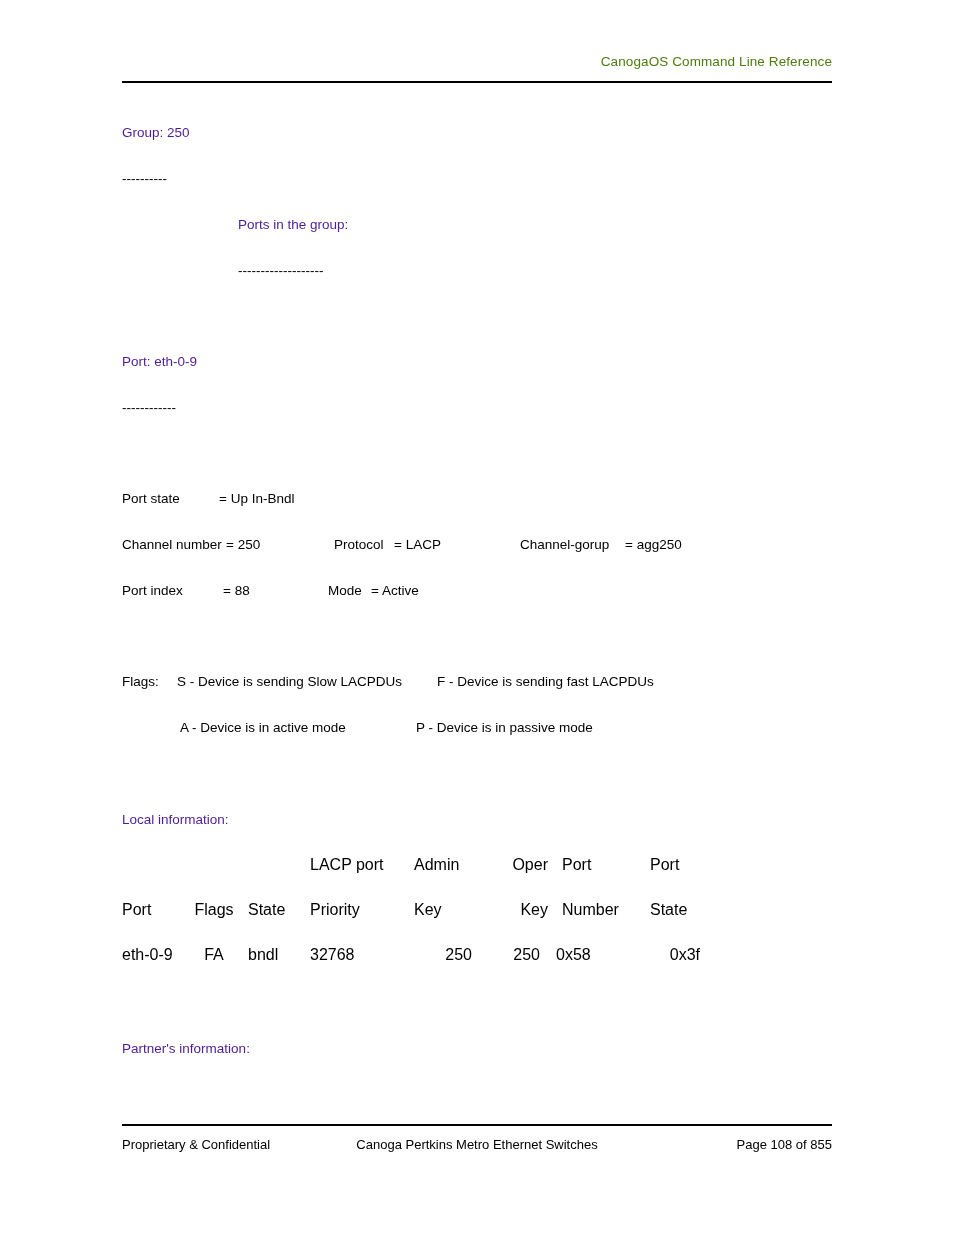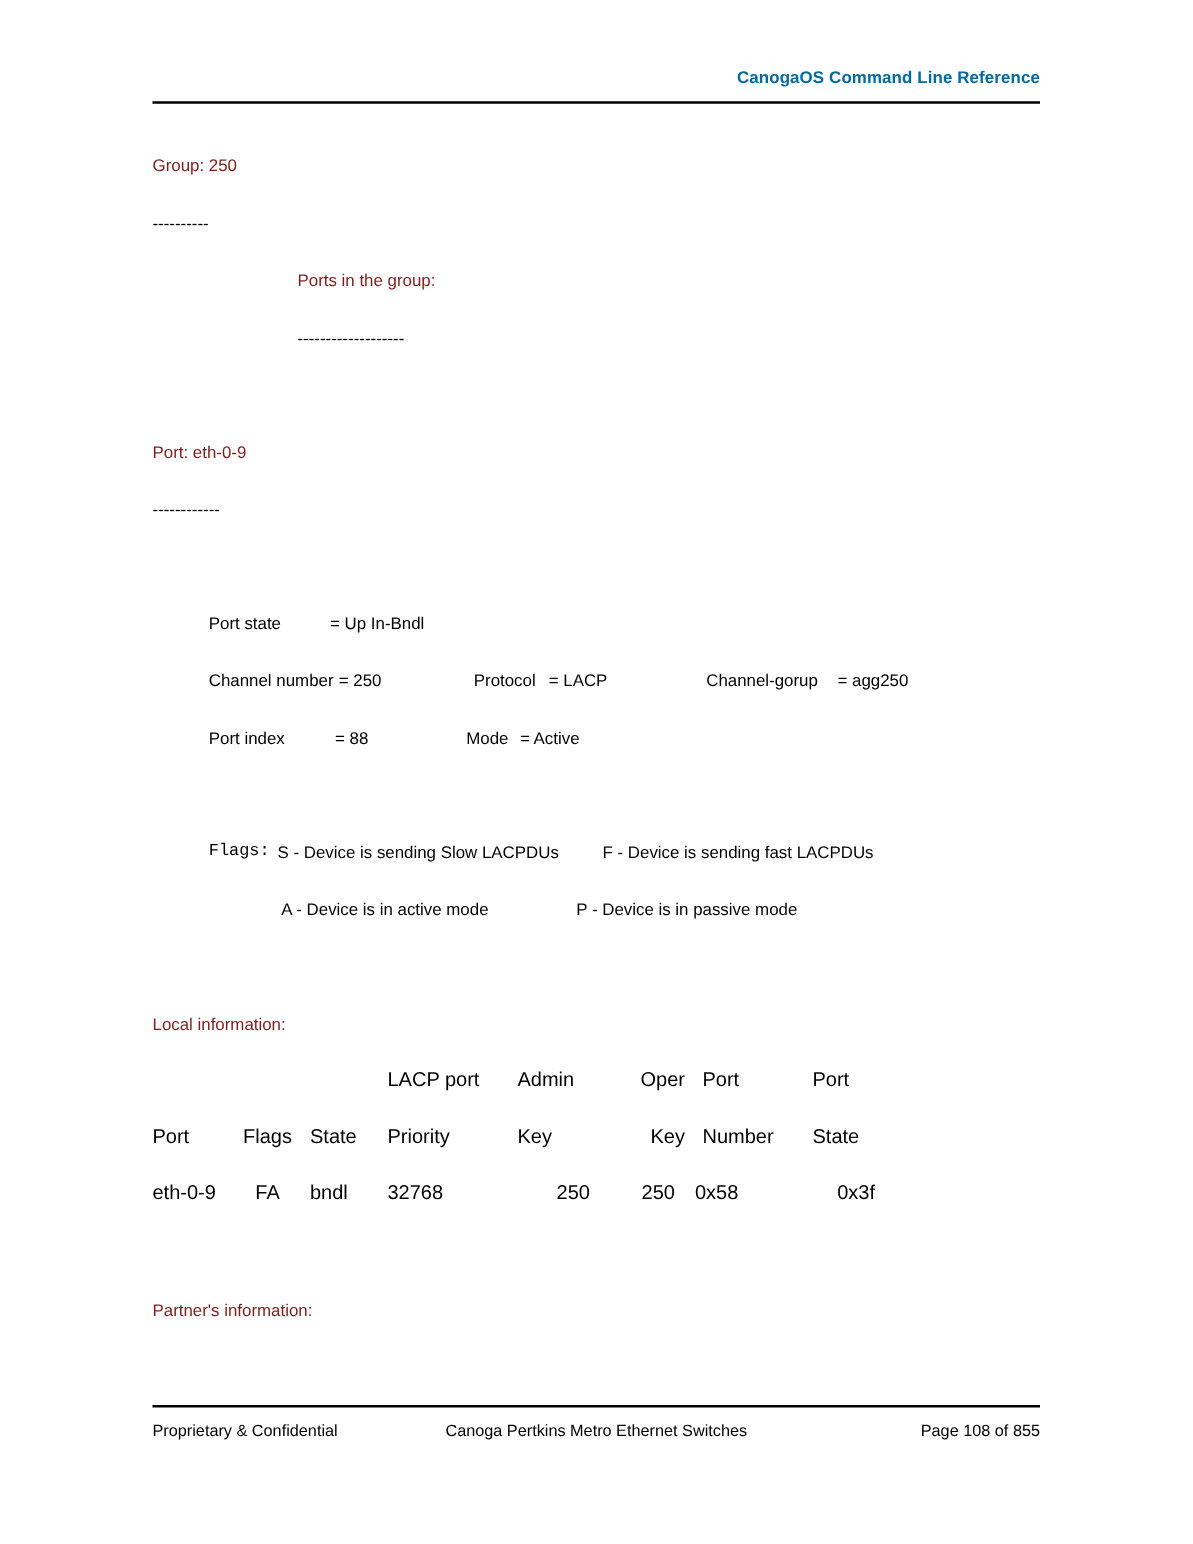--- a/index.html
+++ b/index.html
@@ -27,41 +27,40 @@
     left: 122px;
     top: 54px;
     width: 710px;
   }
   .page-header .header-title {
     display: block;
     text-align: right;
     font-size: 13.5px;
     line-height: 16px;
     letter-spacing: 0.1px;
-    color: #0369a1;
+    color: #4d7c0f;
     white-space: nowrap;
-    font-weight: bold;
   }
   .rule-thick {
     position: absolute;
     left: 122px;
     width: 710px;
     height: 2px;
     background: #000000;
   }
   .rule-header { top: 81px; }
   .rule-footer { top: 1124px; }
 
   
   .line {
     position: absolute;
     font-size: 13.5px;
     line-height: 17px;
     white-space: pre;
-    color: #7f1d1d;
+    color: #4c1d95;
   }
   .dashes {
     position: absolute;
     font-size: 13.5px;
     line-height: 17px;
     white-space: pre;
     color: #000;
     letter-spacing: 0px;
   }
 
@@ -72,21 +71,20 @@
     width: 710px;
     height: 18px;
     font-size: 13.5px;
     line-height: 18px;
     white-space: pre;
   }
   .kv-row > span {
     position: absolute;
     top: 0;
     white-space: pre;
-    margin-left: 45px;
   }
 
   
   .lacp-table {
     position: absolute;
     left: 122px;
     top: 856px;
     width: 710px;
     font-size: 13.5px;
     line-height: 18px;
@@ -176,21 +174,21 @@
   </div>
 
   <div class="kv-row" style="top:582px;">
     <span style="left:0px;">Port index</span>
     <span style="left:101px;">= 88</span>
     <span style="left:206px;">Mode</span>
     <span style="left:249px;">= Active</span>
   </div>
 
   <div class="kv-row" style="top:673px;">
-    <span style="left:0px;font-family:Liberation Mono, monospace;">Flags:</span>
+    <span style="left:0px;">Flags:</span>
     <span style="left:55px;">S - Device is sending Slow LACPDUs</span>
     <span style="left:315px;">F - Device is sending fast LACPDUs</span>
   </div>
 
   <div class="kv-row" style="top:719px;">
     <span style="left:58px;">A - Device is in active mode</span>
     <span style="left:294px;">P - Device is in passive mode</span>
   </div>
 
   <div class="line" style="left:122px; top:811px;">Local information:</div>

